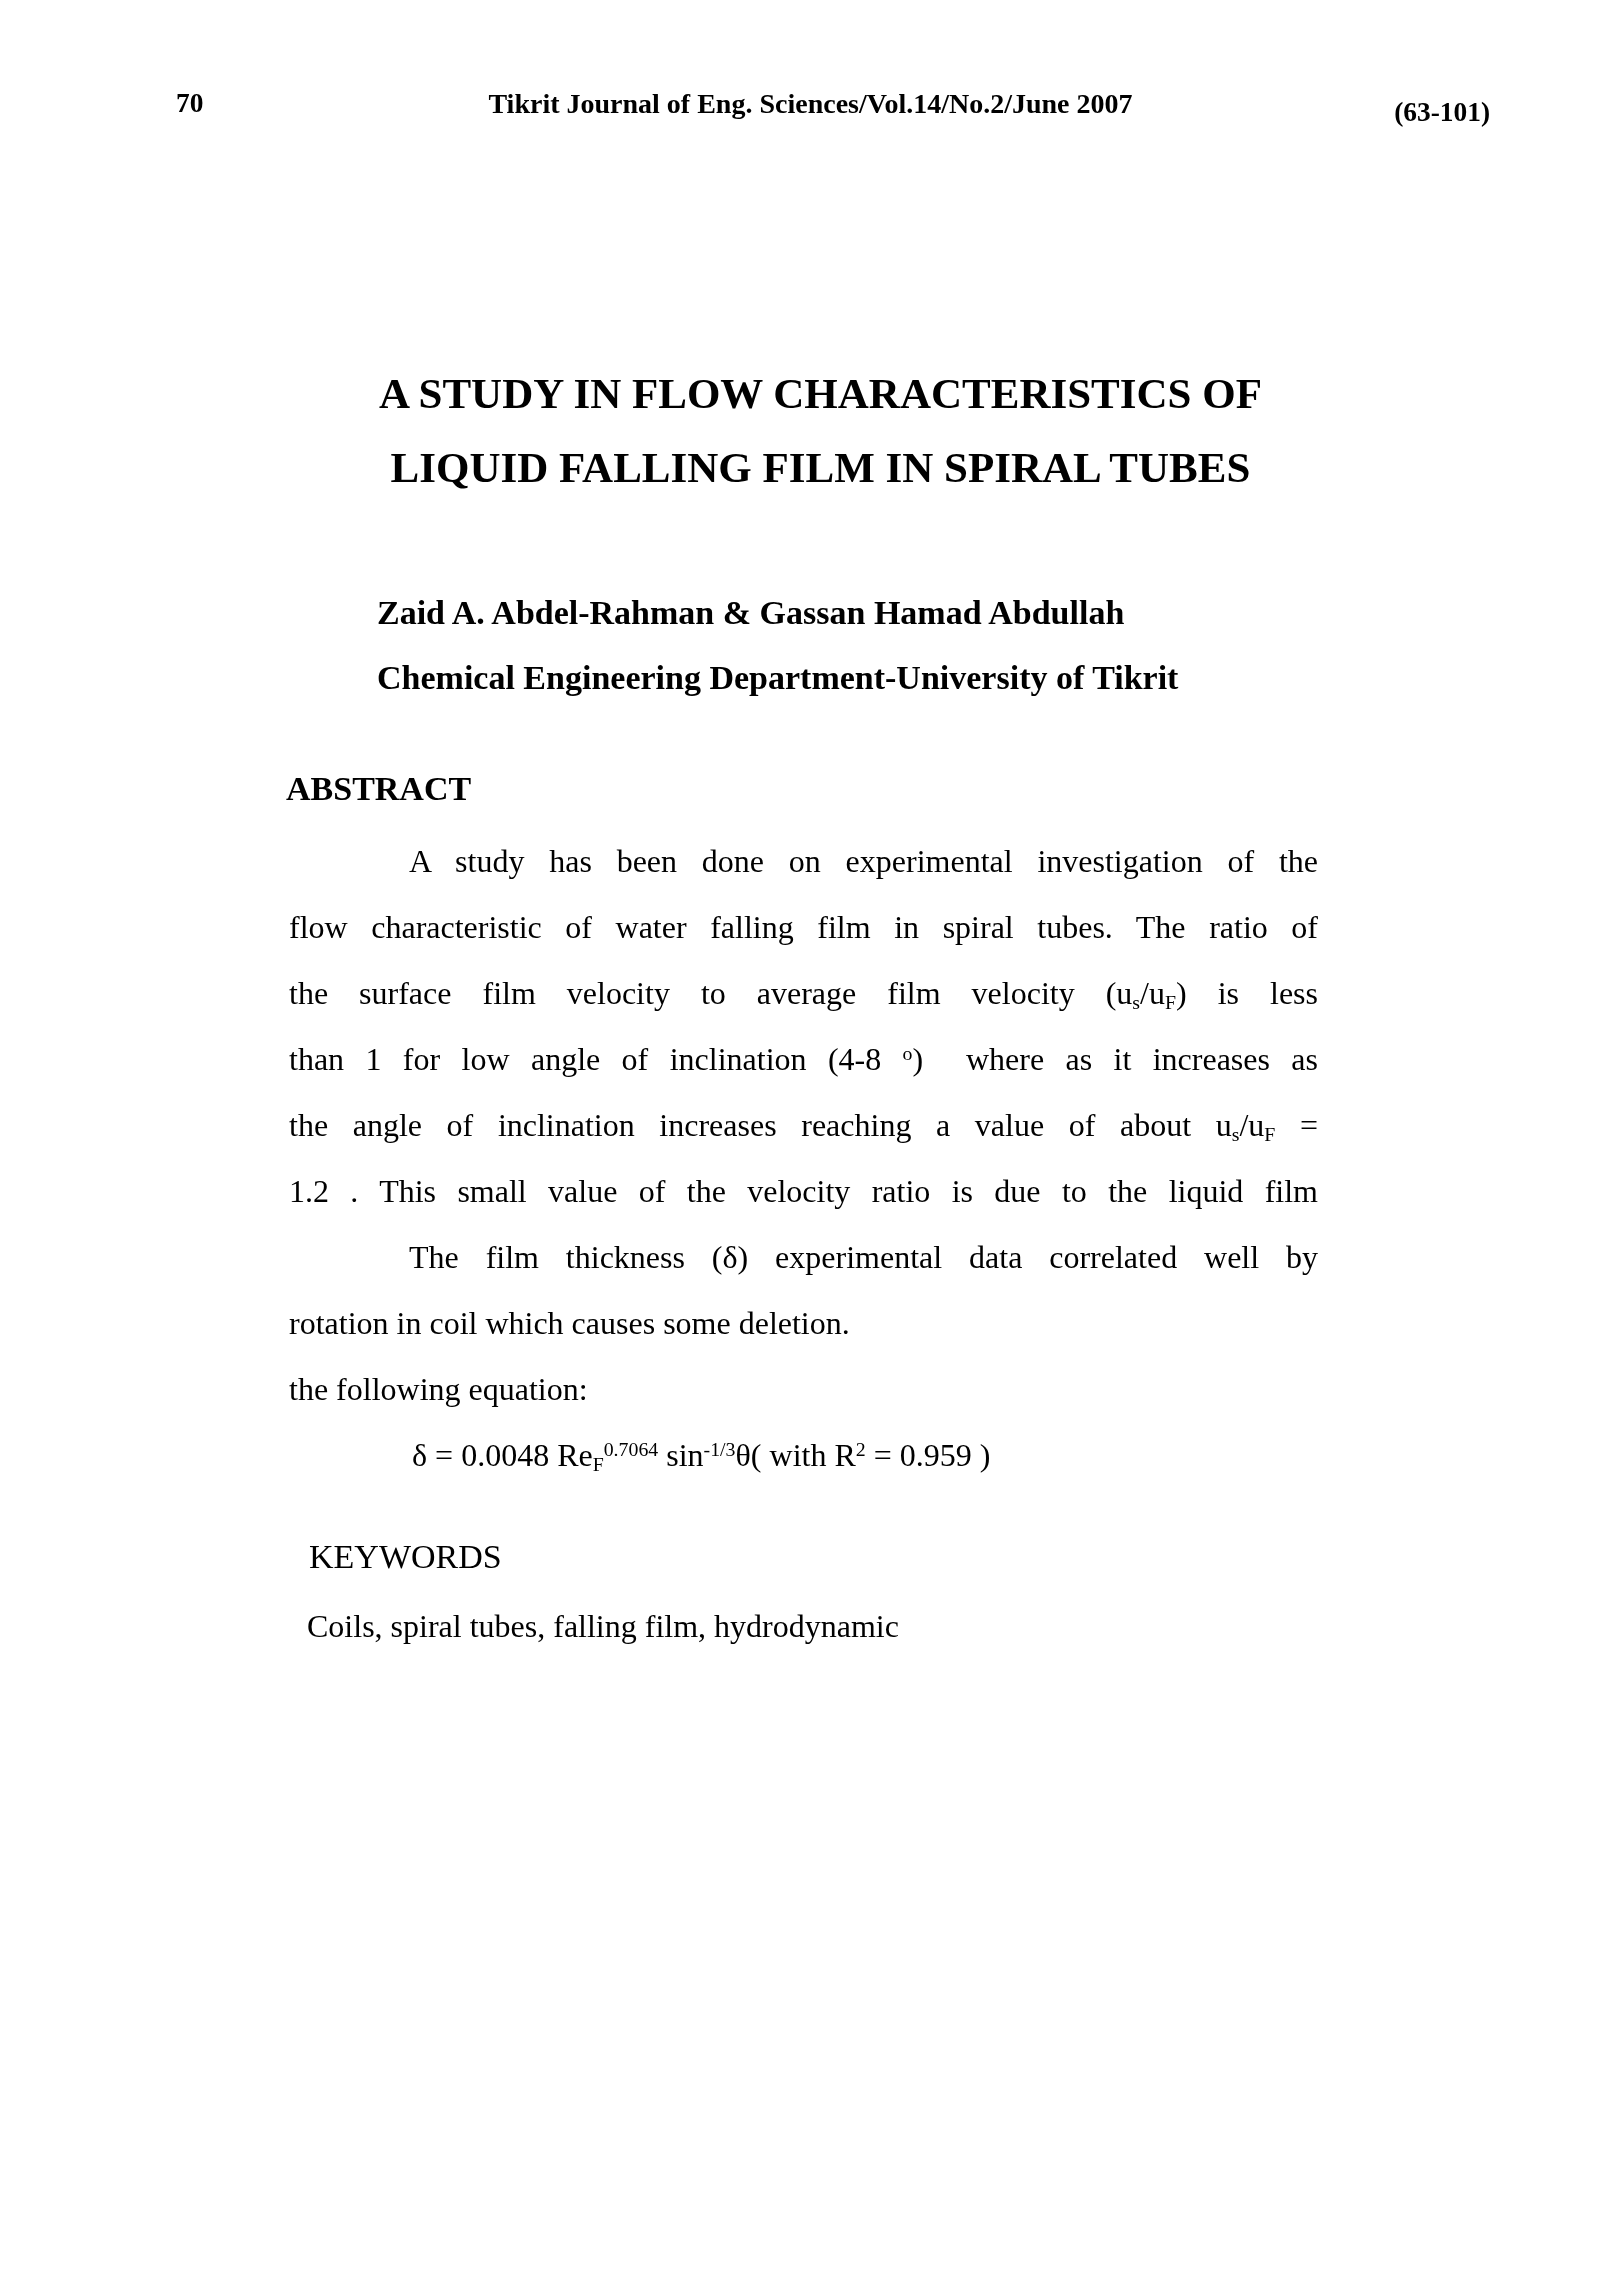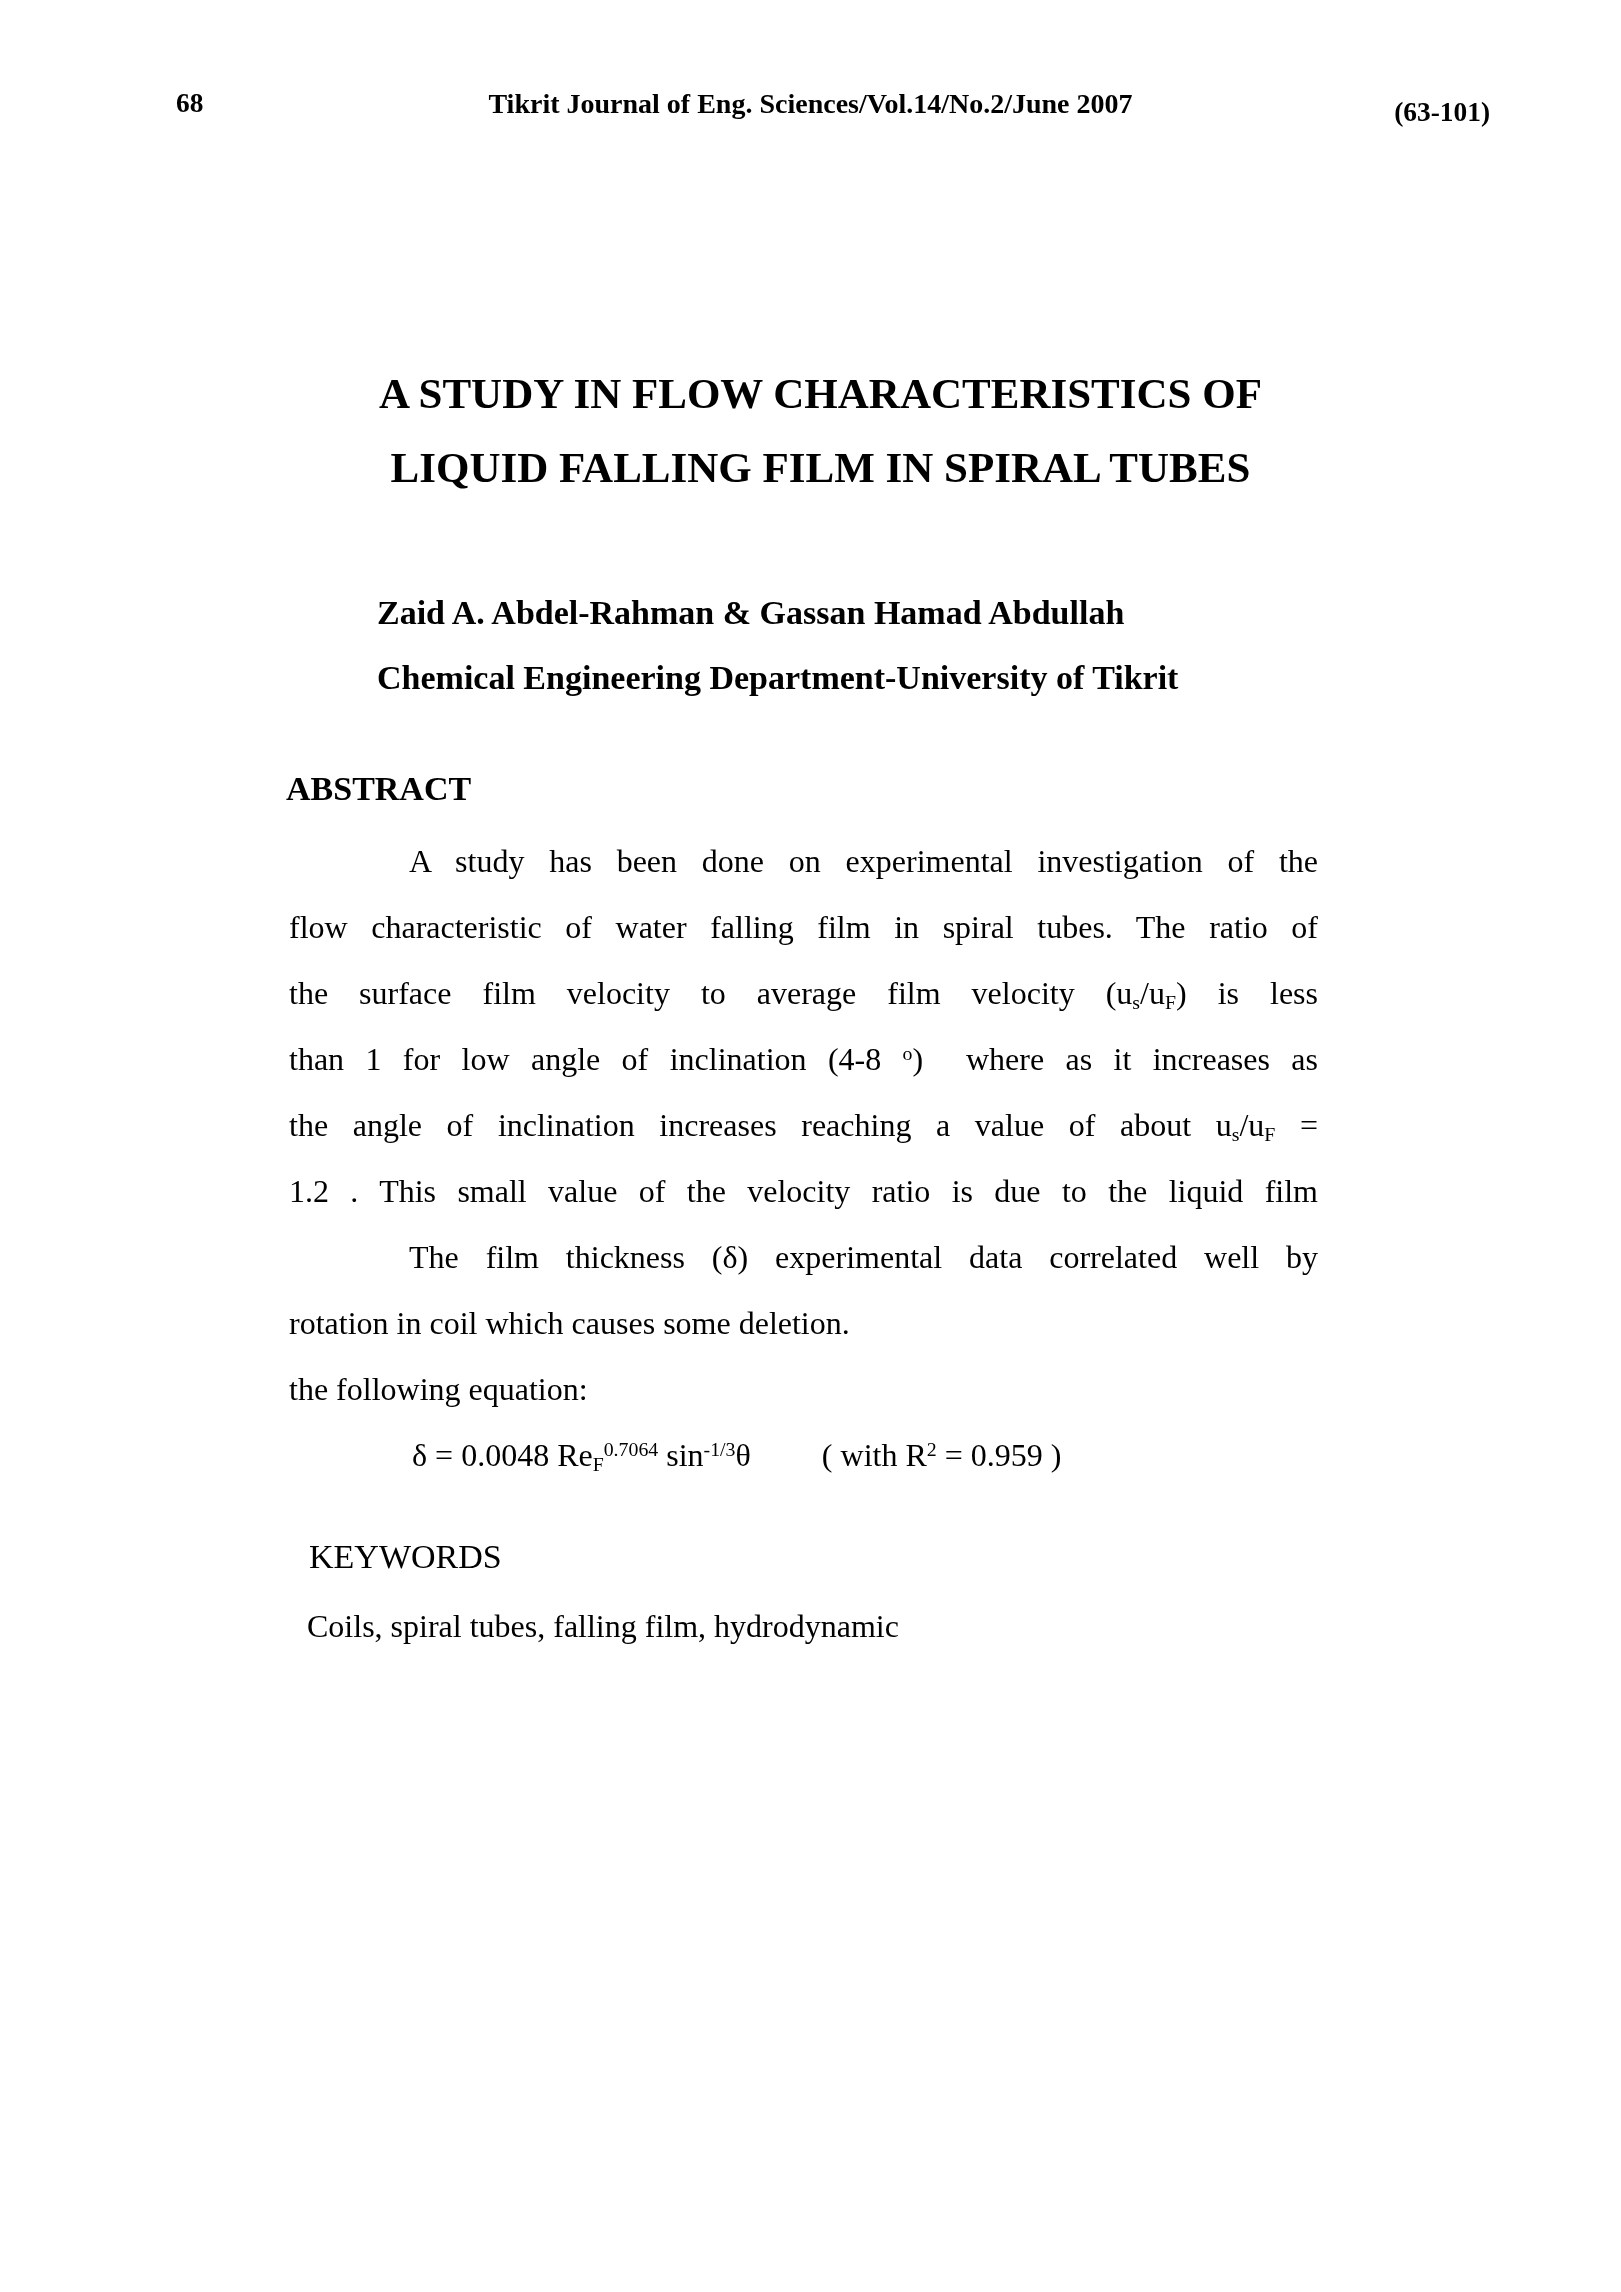--- a/index.html
+++ b/index.html
@@ -85,21 +85,21 @@
     line-height: 66px;
   }
   .line {
     text-align: justify;
     text-align-last: justify;
   }
   .line.first { text-indent: 120px; }
   .line.endpara { text-align: left; text-align-last: left; }
 
   .eq-line { padding-left: 123px; white-space: nowrap; }
-  .eq-note { margin-left: 71px; }
+  .eq-note { }
 
   sub, sup { font-size: 62%; line-height: 0; }
   sub { vertical-align: -0.25em; }
   sup { vertical-align: 0.5em; }
 
   
   .keywords-heading {
     position: absolute;
     left: 309px;
     top: 1537px;
@@ -113,21 +113,21 @@
     top: 1605px;
     font-size: 32px;
     line-height: 43px;
   }
 </style>
 </head>
 <body>
 
 <div class="page">
 
-  <span class="hdr-pagenum">68</span>
+  <span class="hdr-pagenum">70</span>
   <span class="hdr-journal">Tikrit Journal of Eng. Sciences/Vol.14/No.2/June 2007</span>
   <span class="hdr-pagerange">(63-101)</span>
 
   <h1 class="title">
     <span class="tline">A STUDY IN FLOW CHARACTERISTICS OF</span>
     <span class="tline">LIQUID FALLING FILM IN SPIRAL TUBES</span>
   </h1>
 
   <div class="byline">
     <div>Zaid A. Abdel-Rahman &amp; Gassan Hamad Abdullah</div>

